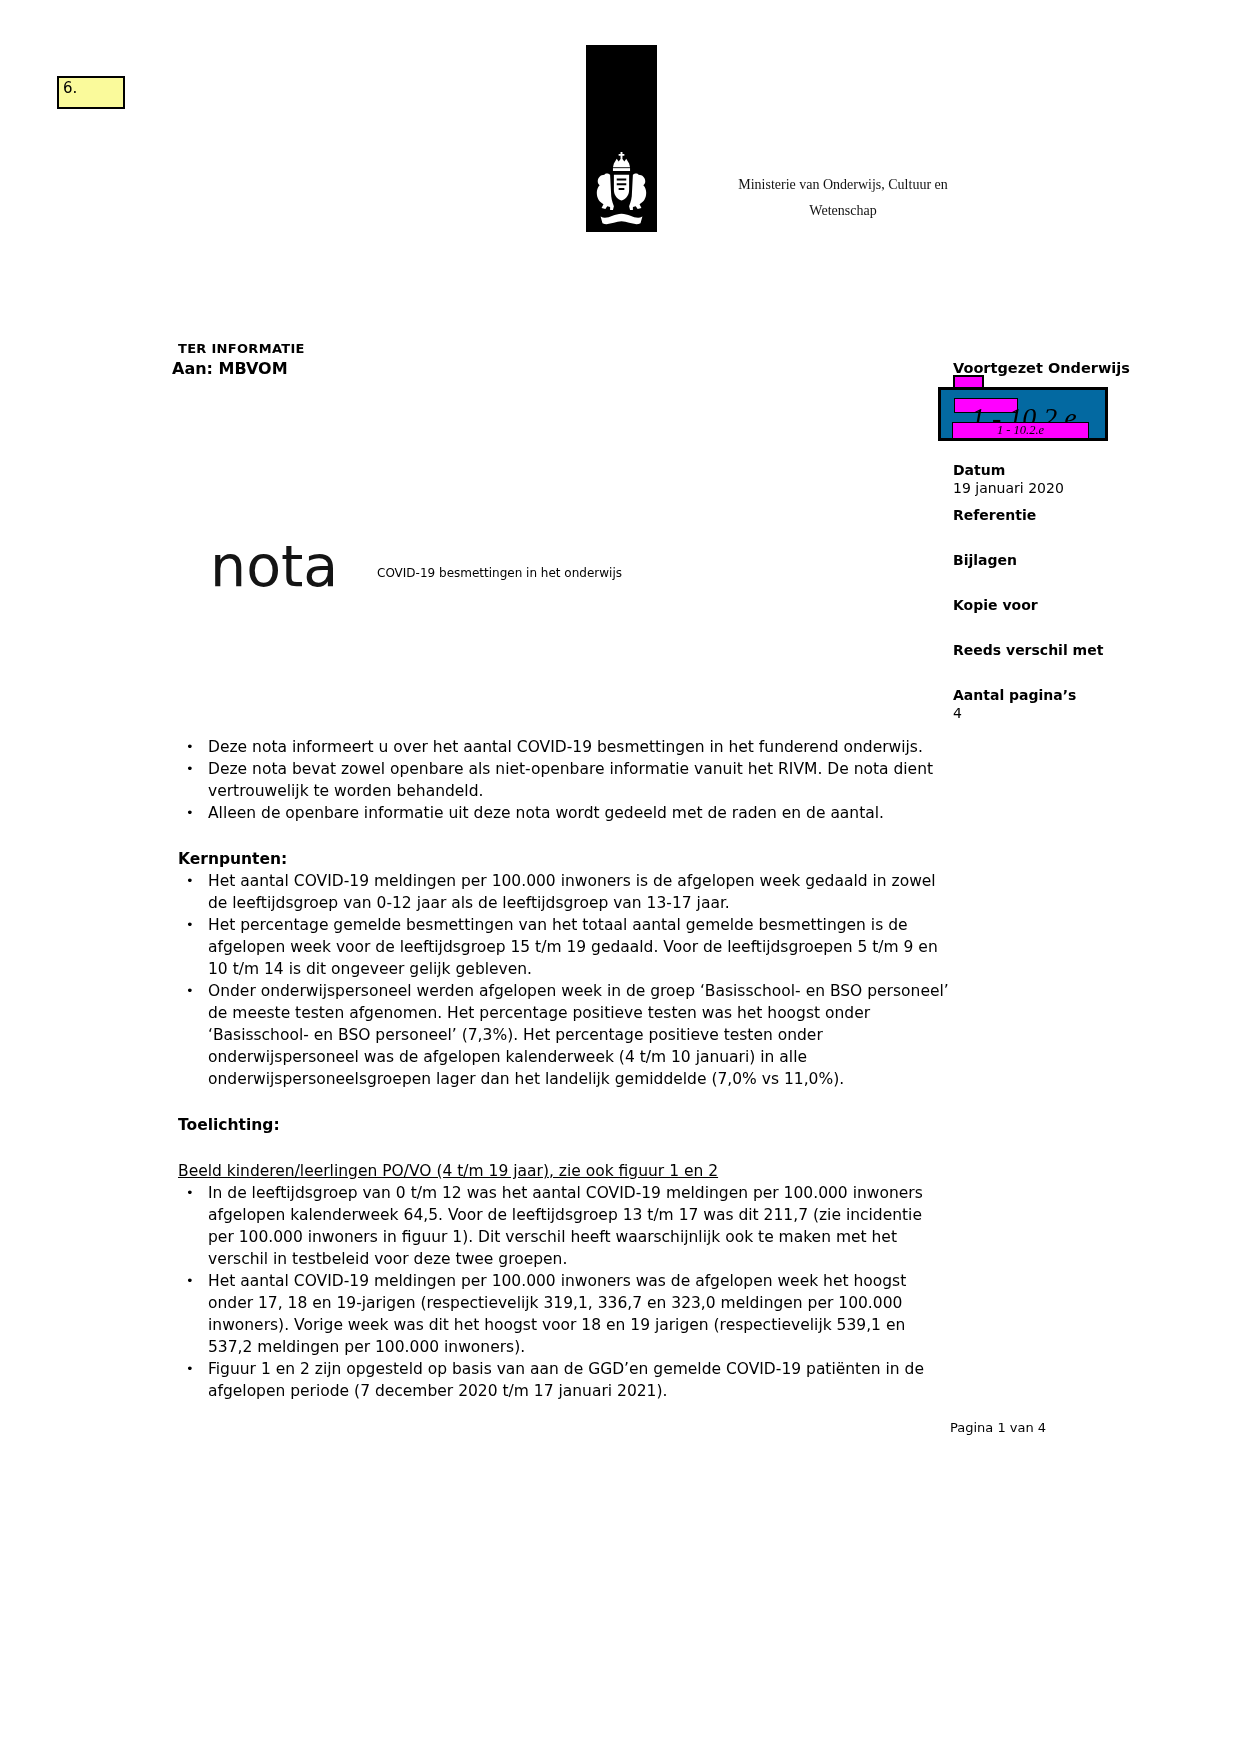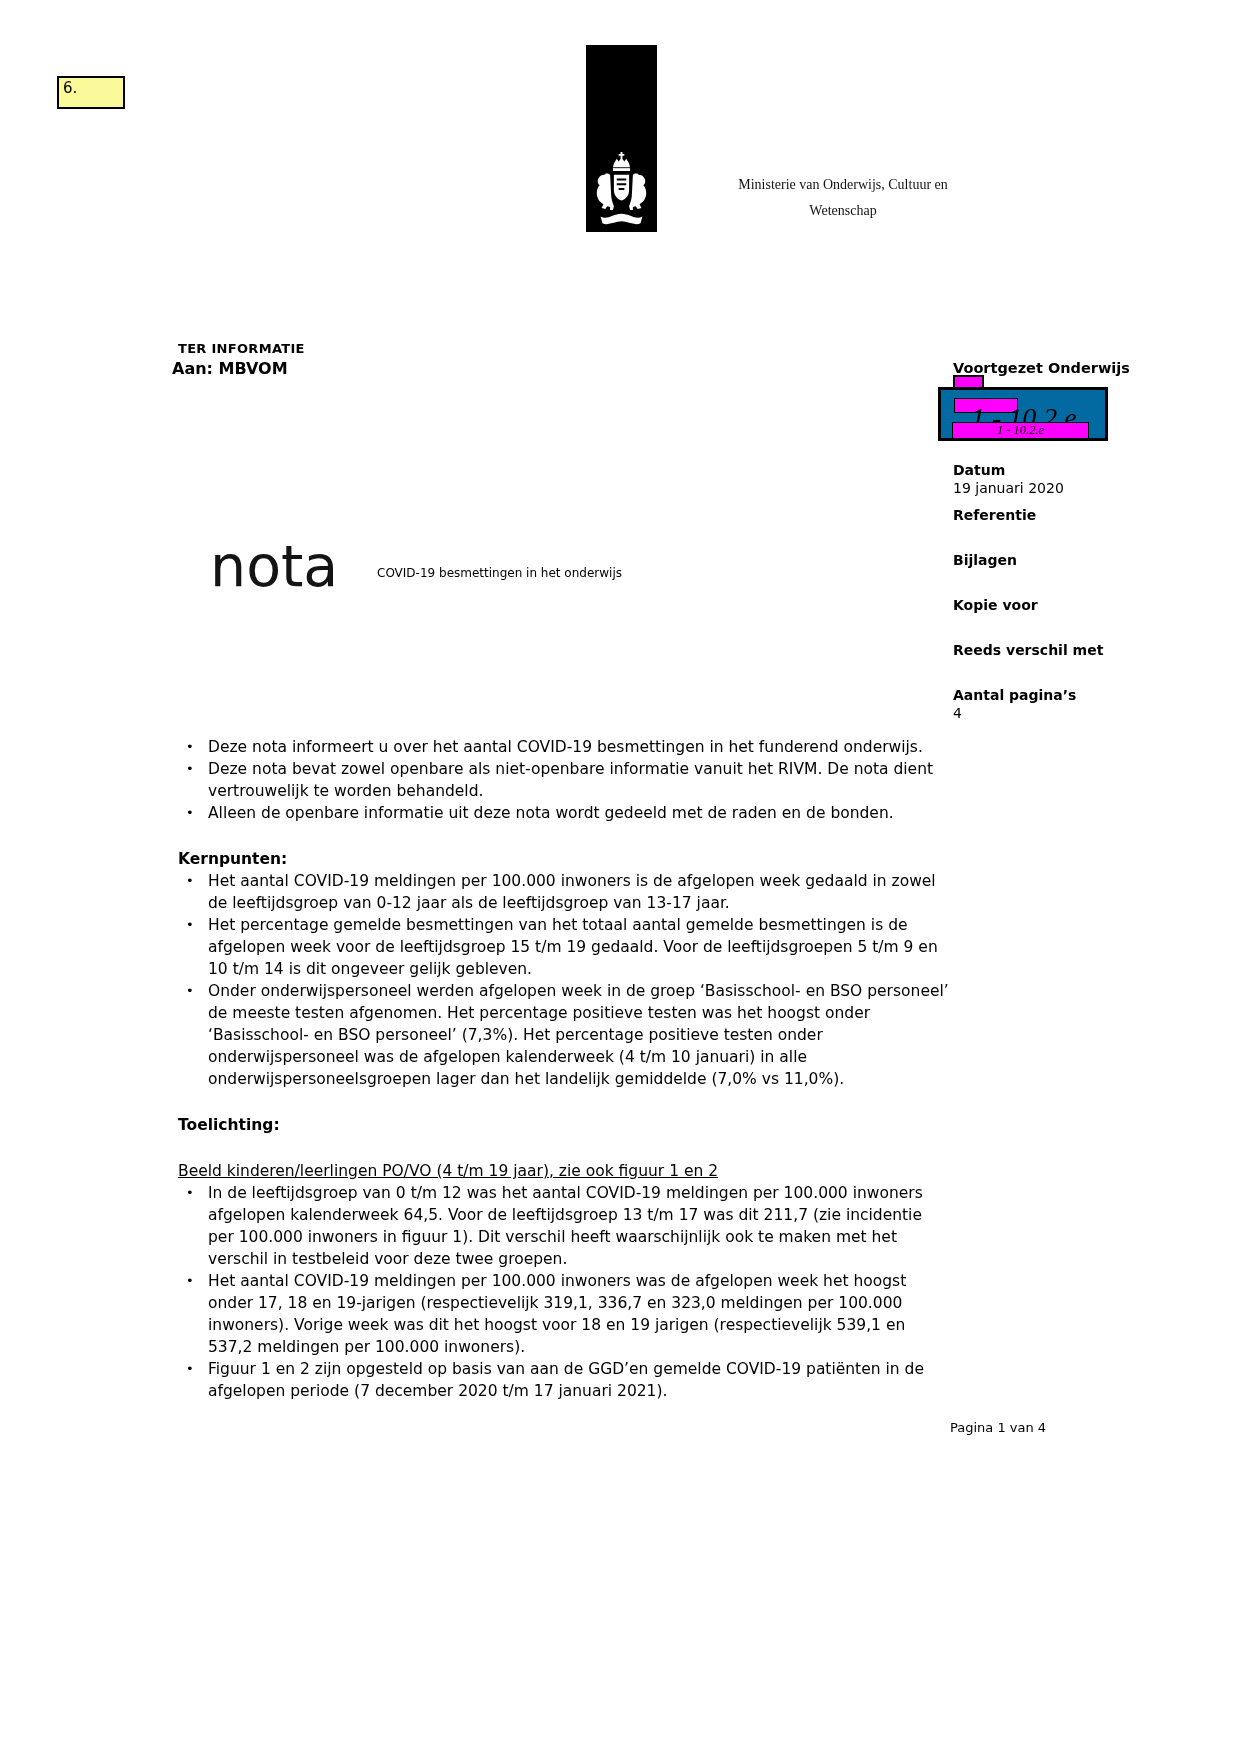--- a/index.html
+++ b/index.html
@@ -158,21 +158,21 @@
         <div class="bullet">
           <span class="dot">•</span>
           <span class="bullet-text">Deze nota informeert u over het aantal COVID-19 besmettingen in het funderend onderwijs.</span>
         </div>
         <div class="bullet">
           <span class="dot">•</span>
           <span class="bullet-text">Deze nota bevat zowel openbare als niet-openbare informatie vanuit het RIVM. De nota dient vertrouwelijk te worden behandeld.</span>
         </div>
         <div class="bullet">
           <span class="dot">•</span>
-          <span class="bullet-text">Alleen de openbare informatie uit deze nota wordt gedeeld met de raden en de bonden.</span>
+          <span class="bullet-text">Alleen de openbare informatie uit deze nota wordt gedeeld met de raden en de aantal.</span>
         </div>
       </section>
       <section class="sec">
         <div class="sec-heading">Kernpunten:</div>
         <div class="bullet">
           <span class="dot">•</span>
           <span class="bullet-text">Het aantal COVID-19 meldingen per 100.000 inwoners is de afgelopen week gedaald in zowel de leeftijdsgroep van 0-12 jaar als de leeftijdsgroep van 13-17 jaar.</span>
         </div>
         <div class="bullet">
           <span class="dot">•</span>

